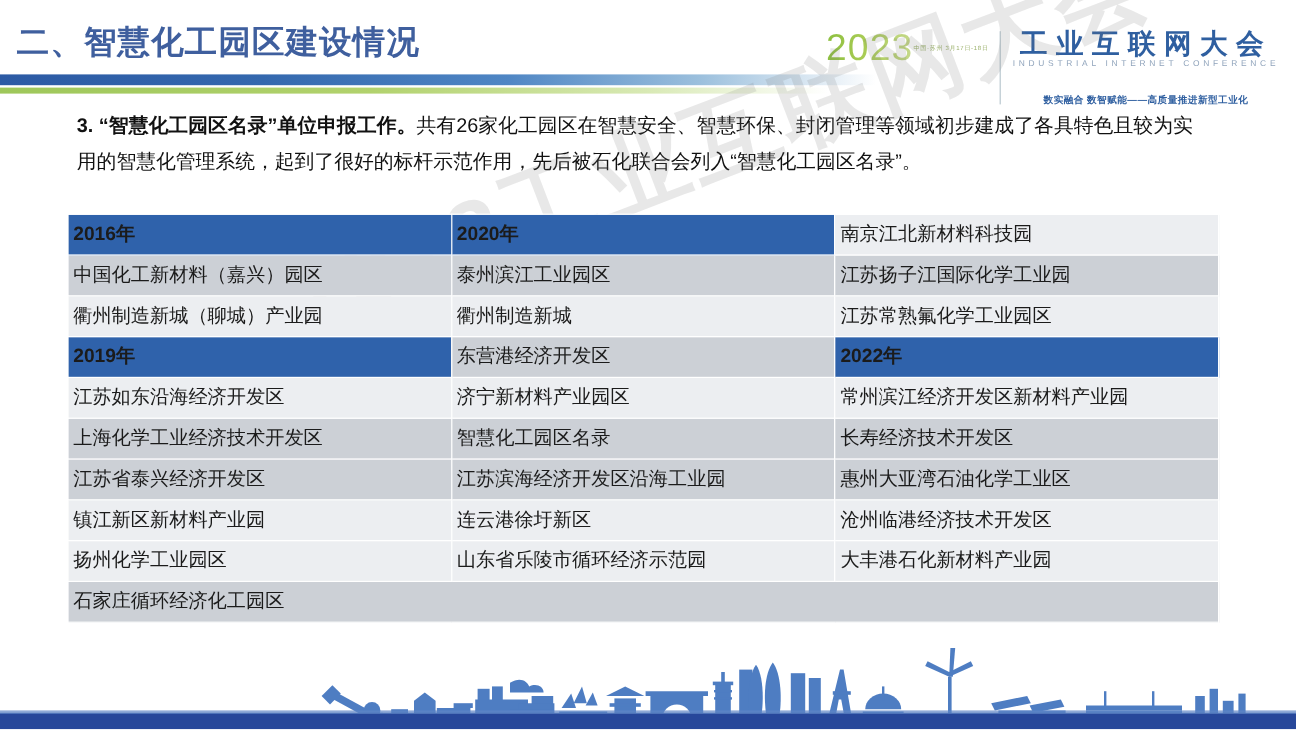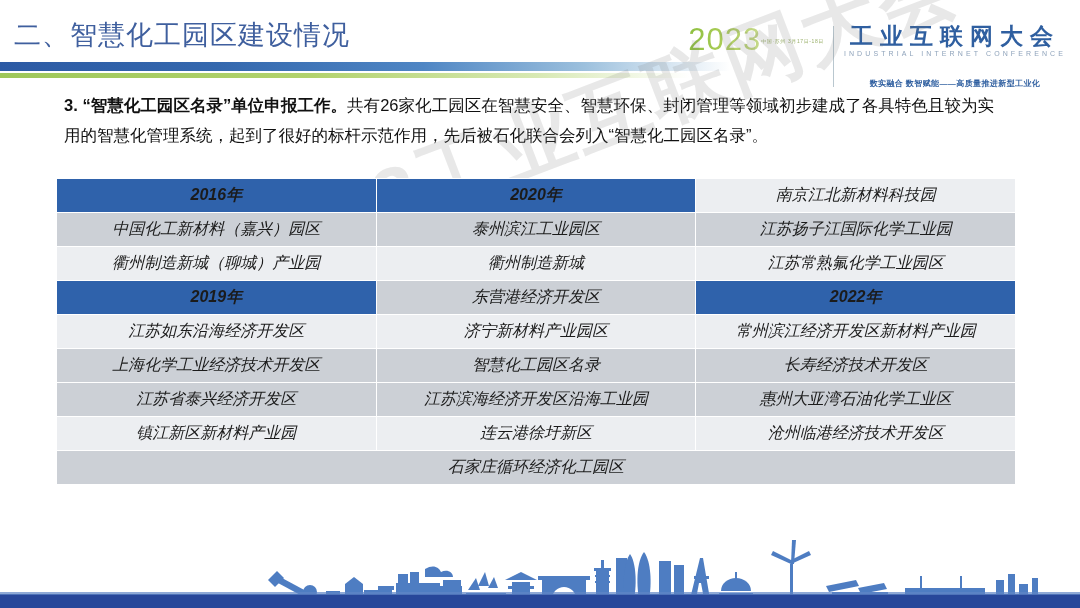--- a/index.html
+++ b/index.html
@@ -8,21 +8,21 @@
     background:#ffffff;
     font-family:"Liberation Sans","DejaVu Sans",sans-serif;
     overflow:hidden;position:relative;
   }
   .slide{position:absolute;inset:0;background:#fff;overflow:hidden;}
 
   
   .slide-title{
     position:absolute;left:14px;top:18px;
     font-size:27px;line-height:34px;
-    color:#3f5f9e;font-weight:400;letter-spacing:1px;
+    color:#3f5f9e;font-weight:700;letter-spacing:1px;
     white-space:nowrap;
   }
   .accent-bar{
     position:absolute;left:0;top:62px;width:730px;height:9px;
     background:linear-gradient(90deg,#2c5aa4 0%,#3468ae 30%,#4f86c4 58%,#9cc0dd 80%,rgba(215,232,244,0) 100%);
   }
   .accent-bar-green{
     position:absolute;left:0;top:73px;width:690px;height:5px;
     background:linear-gradient(90deg,#9ec75a 0%,#b2d26d 45%,#d8e9b4 78%,rgba(236,244,220,0) 100%);
   }
@@ -70,24 +70,23 @@
     white-space:nowrap;pointer-events:none;letter-spacing:4px;
   }
 
   
   .tbl{
     position:absolute;left:56px;top:178px;width:960px;
     border-collapse:collapse;table-layout:fixed;
   }
   .tbl td{
     height:33px;padding:0 4px;
-    font-size:16px;color:#1b1b1b;text-align:center;
+    font-size:16px;color:#1b1b1b;
     vertical-align:middle;white-space:nowrap;
     border:1px solid #ffffff;
-    font-style:italic;
   }
   .c-light{background:#eceef1;}
   .c-dark{background:#ccd0d6;}
   .c-hdr{background:#2f62ab;color:#ffffff;font-weight:700;}
 
   
   .footer{position:absolute;left:0;bottom:0;width:1080px;height:72px;}
   .footer svg{display:block;width:1080px;height:72px;}
 </style>
 </head>
@@ -154,20 +153,25 @@
           <td class="c-dark">江苏省泰兴经济开发区</td>
           <td class="c-dark">江苏滨海经济开发区沿海工业园</td>
           <td class="c-dark">惠州大亚湾石油化学工业区</td>
         </tr>
         <tr>
           <td class="c-light">镇江新区新材料产业园</td>
           <td class="c-light">连云港徐圩新区</td>
           <td class="c-light">沧州临港经济技术开发区</td>
         </tr>
         <tr>
+          <td class="c-light">扬州化学工业园区</td>
+          <td class="c-light">山东省乐陵市循环经济示范园</td>
+          <td class="c-light">大丰港石化新材料产业园</td>
+        </tr>
+        <tr>
           <td class="c-dark" colspan="3">石家庄循环经济化工园区</td>
         </tr>
       </tbody>
   </table>
 
   <div class="footer">
     <svg viewBox="0 0 1080 72" preserveAspectRatio="none">
       <g fill="#3f72bd" opacity="0.92">
 
         <path d="M268 44 l9 -9 7 7 -9 9 z"></path>

